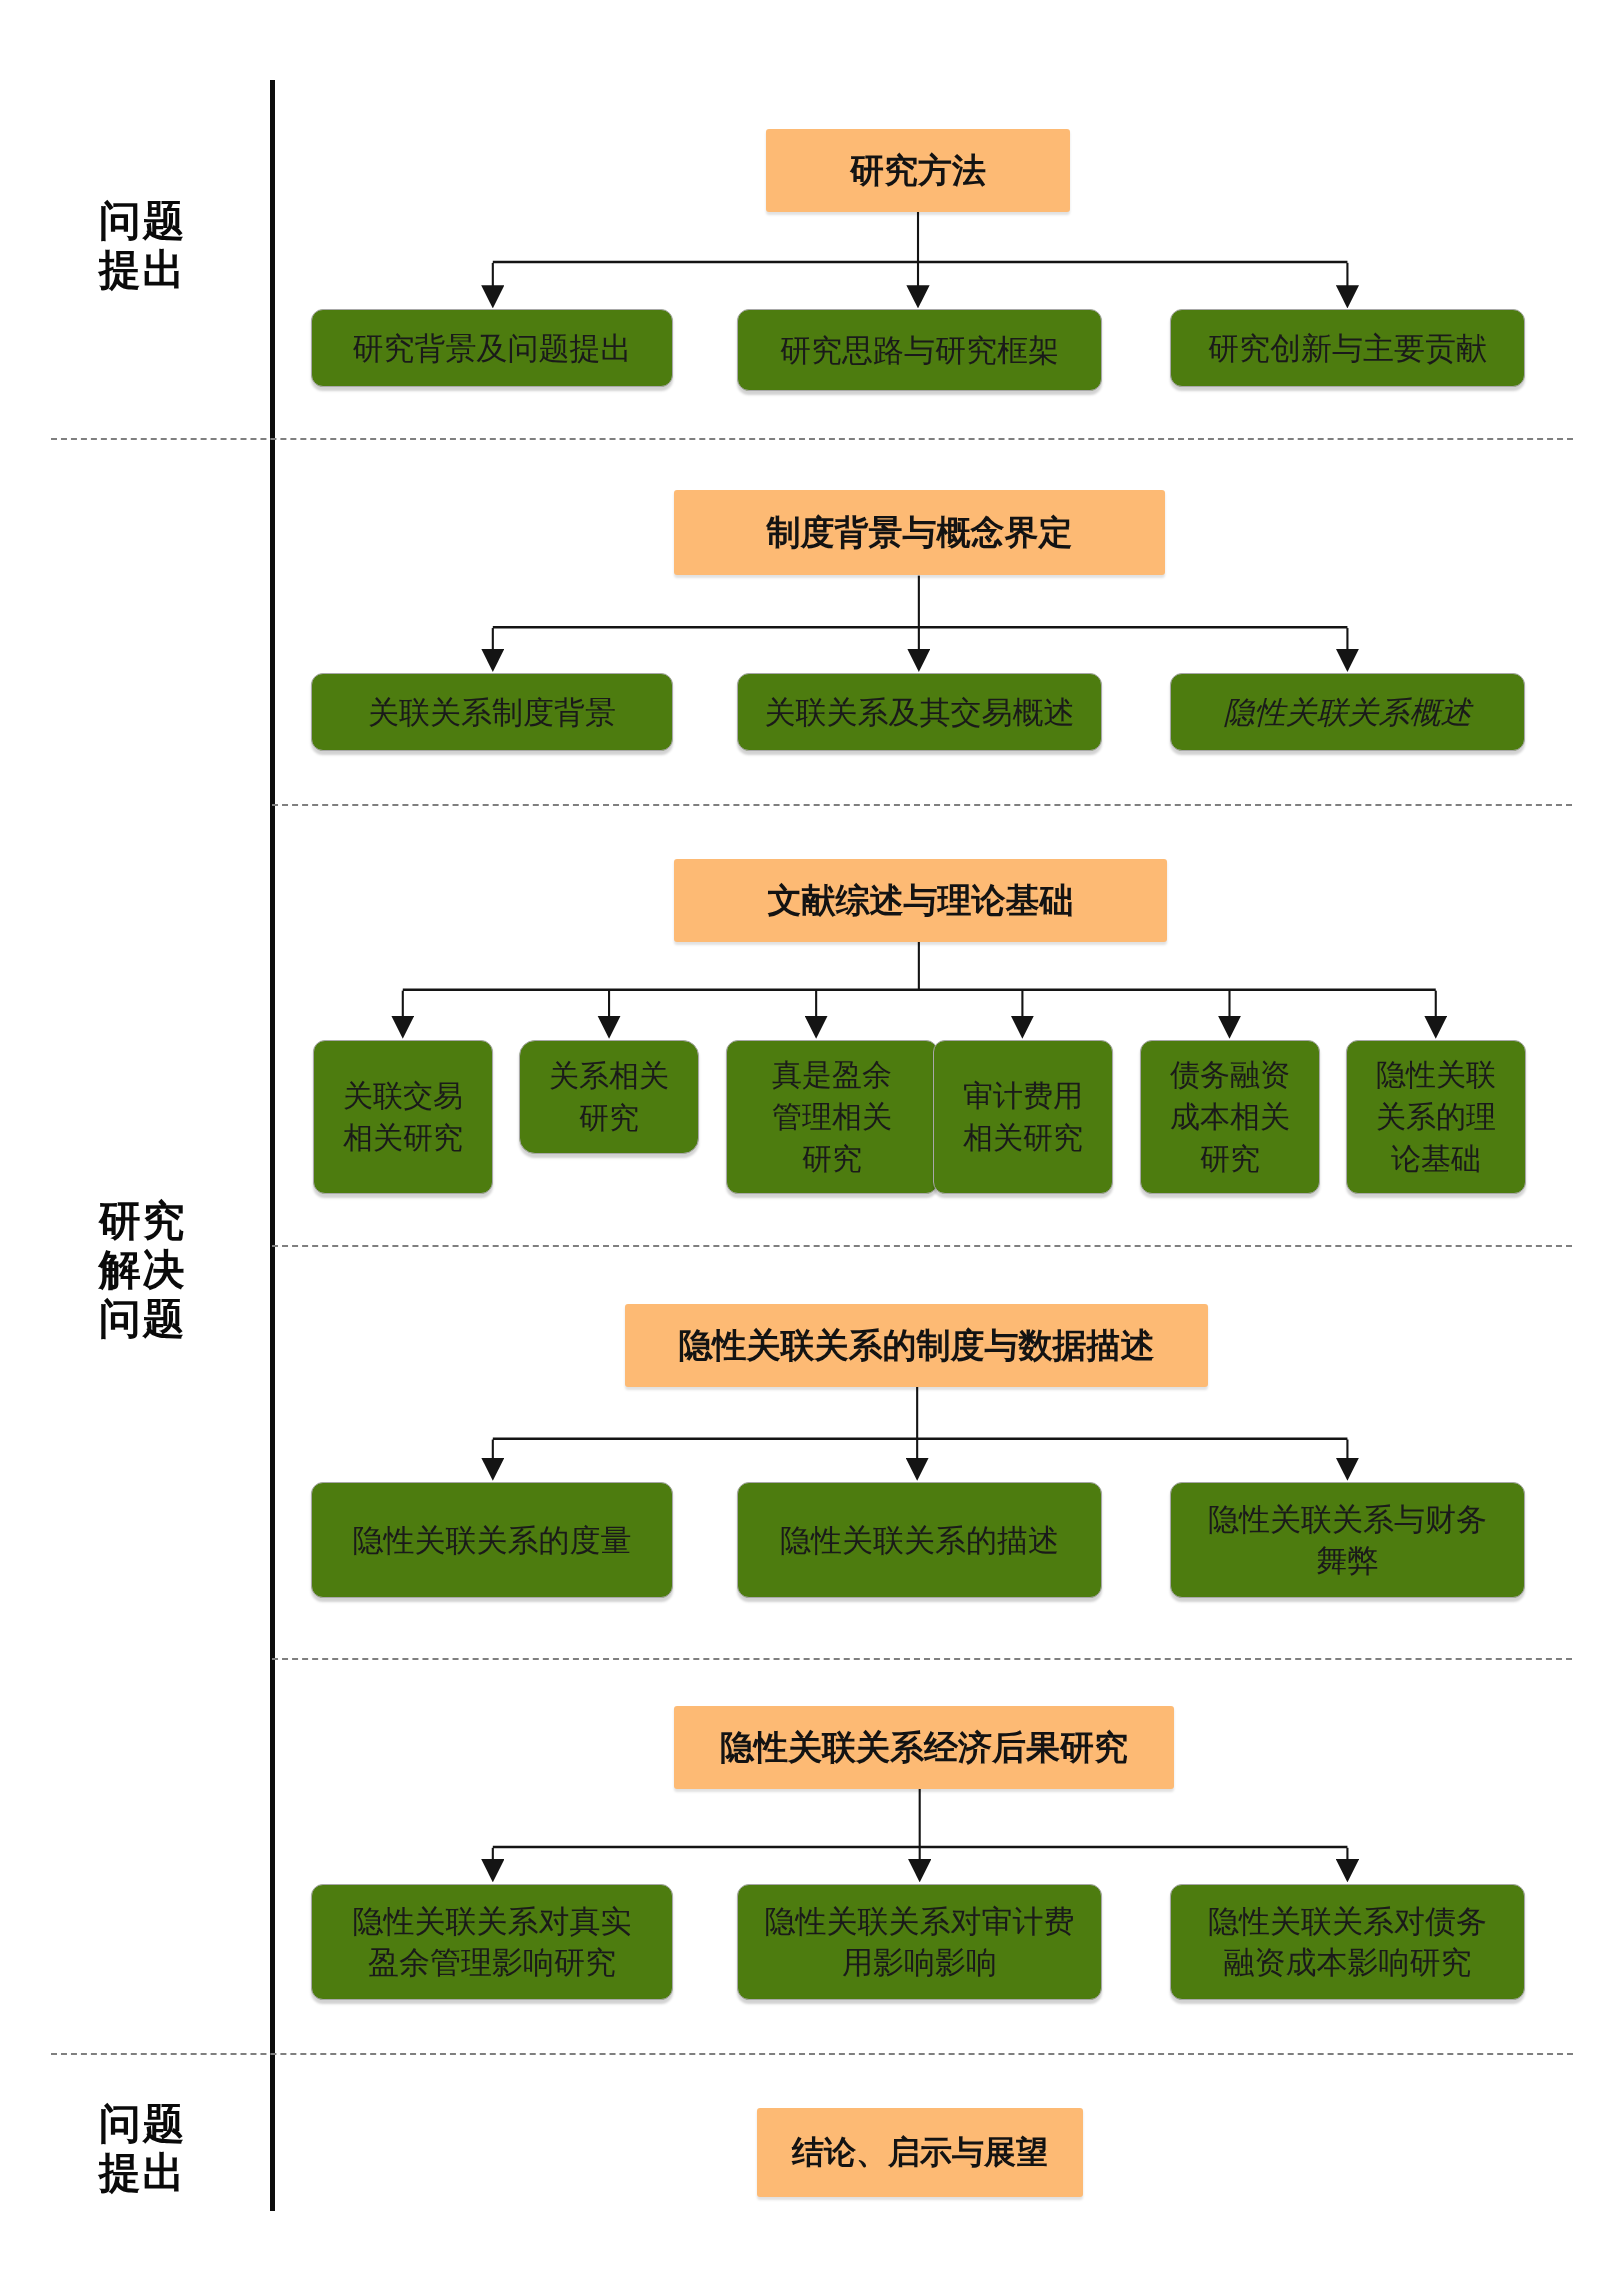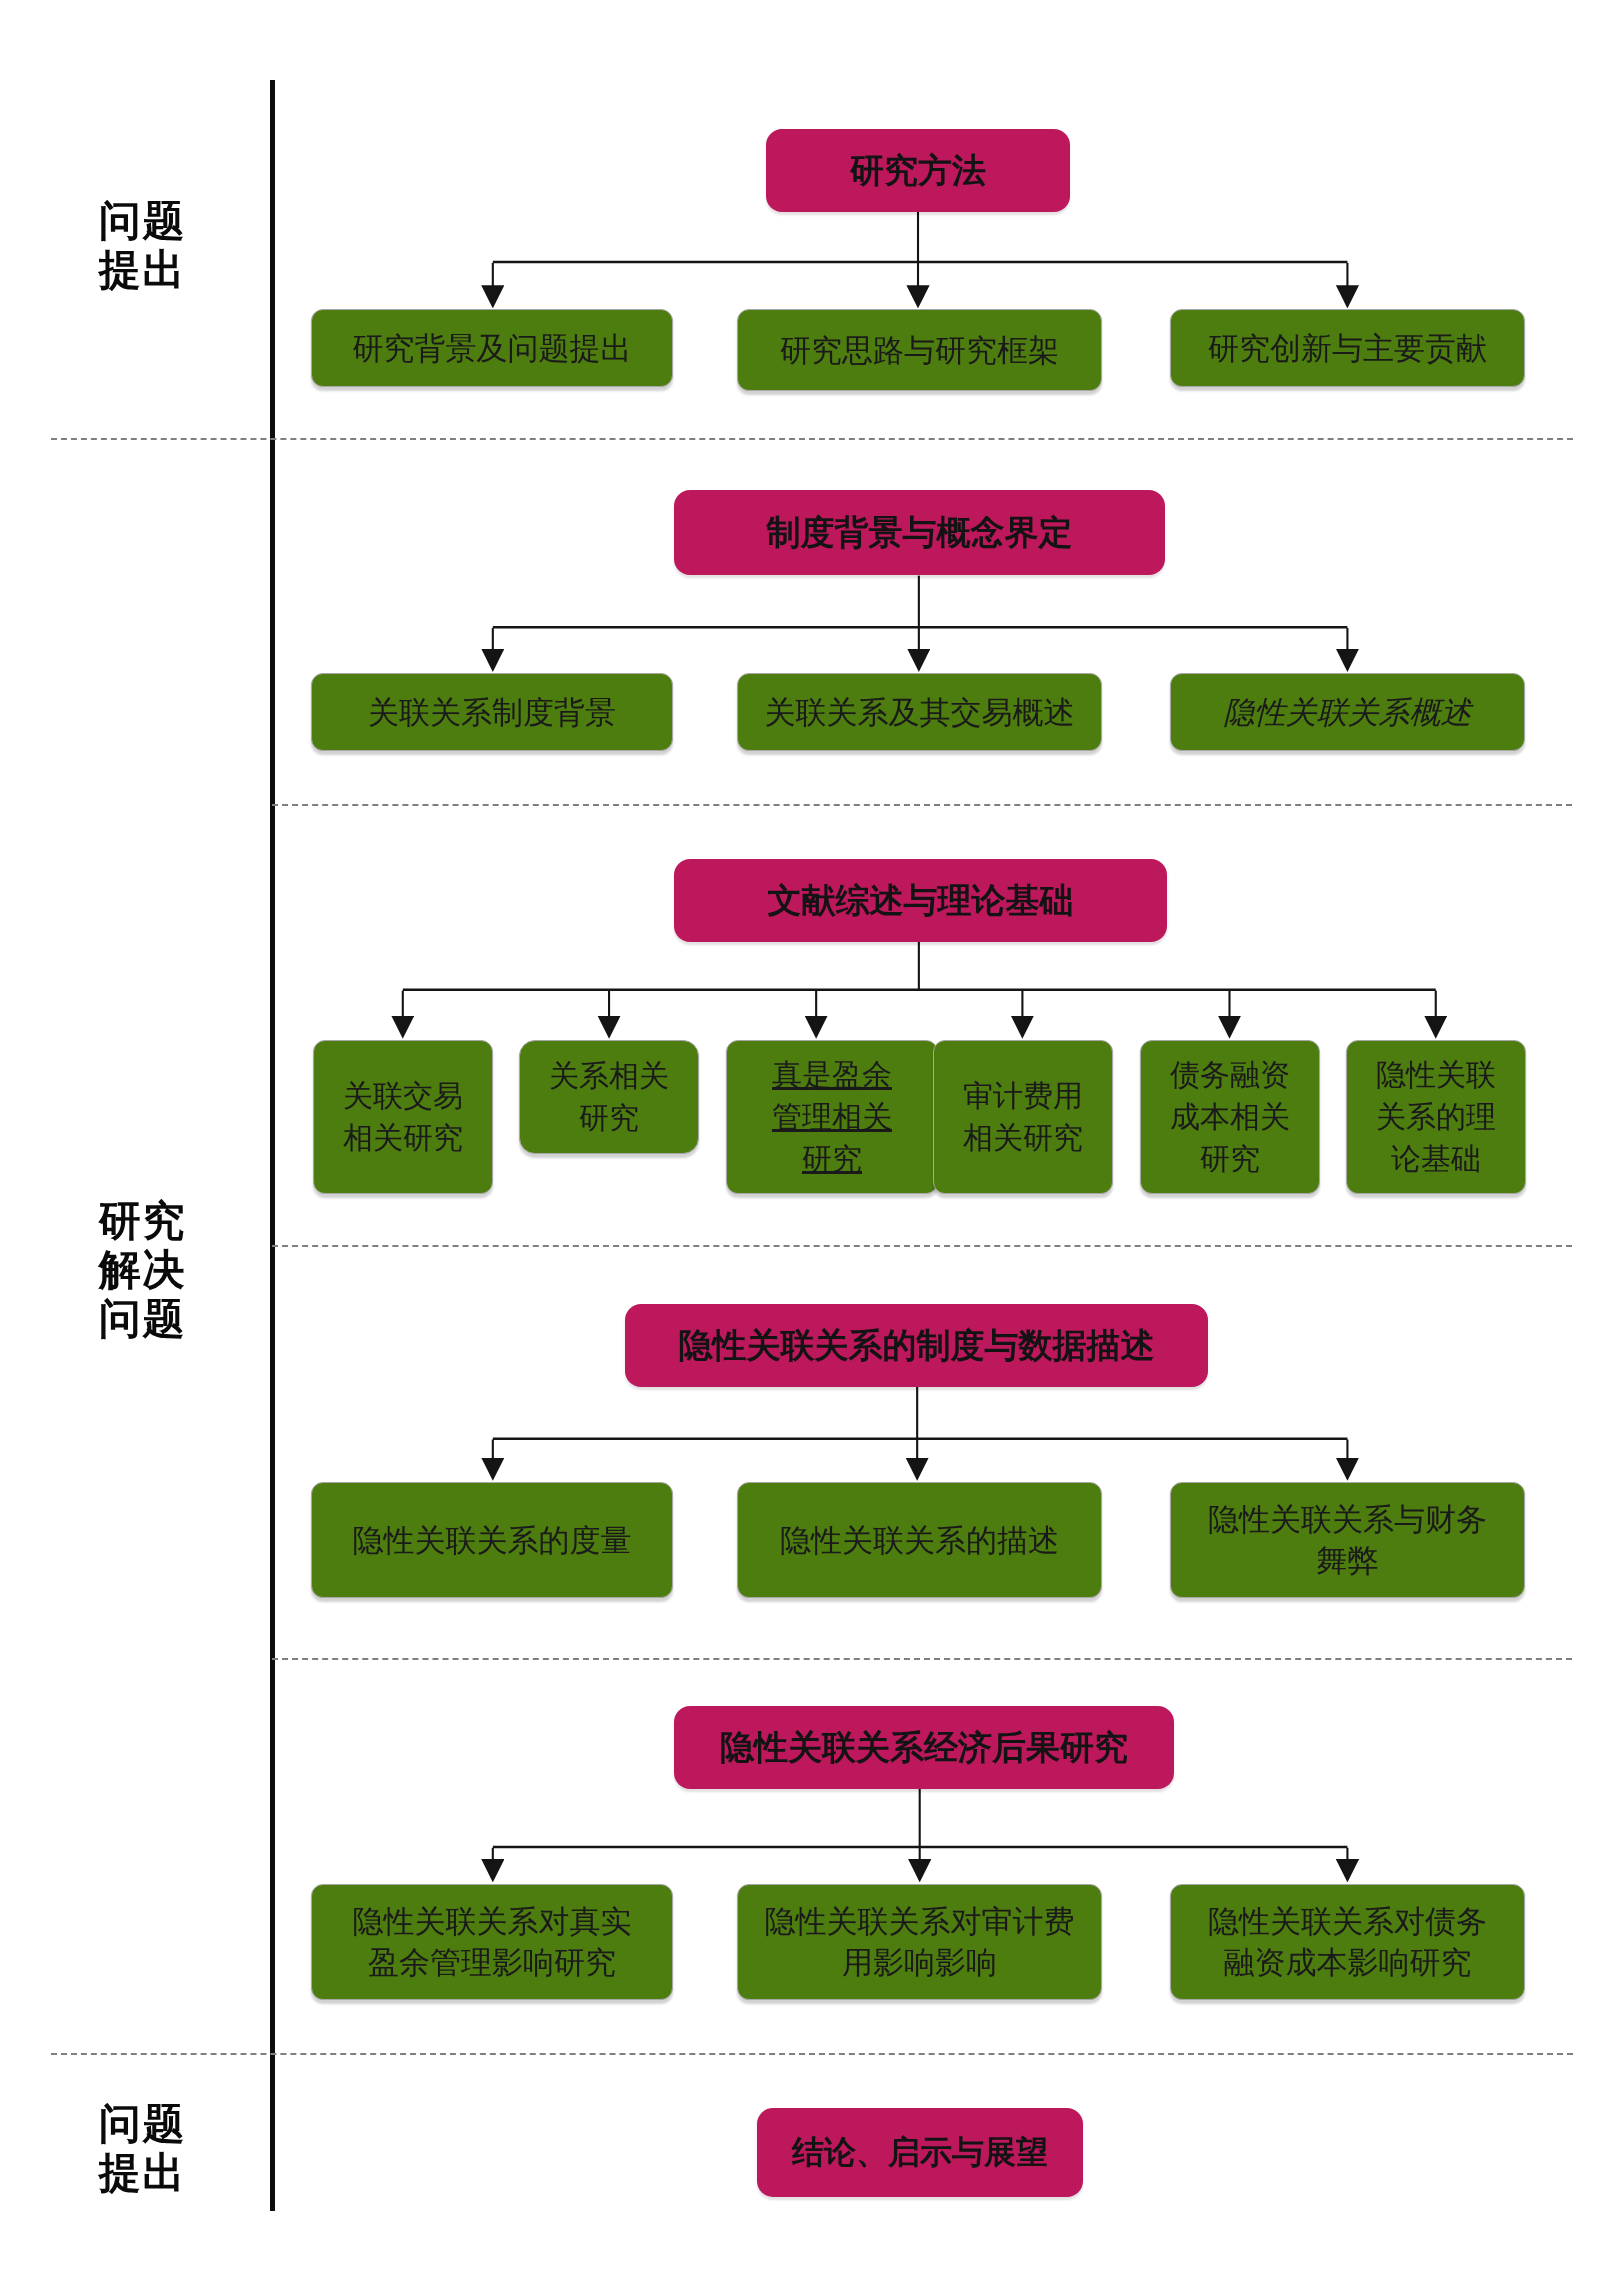--- a/index.html
+++ b/index.html
@@ -13,21 +13,21 @@
   .side-label{
     position:absolute;width:127px;text-align:center;
     font-size:42px;font-weight:700;line-height:49px;color:#0a0a0a;
     white-space:pre-line;letter-spacing:1.7px;
   }
   .node{
     position:absolute;display:flex;align-items:center;justify-content:center;
     text-align:center;box-sizing:border-box;white-space:pre-line;
   }
   .pink{
-    background:#be185d;border-radius:16px;
+    background:#fdba74;border-radius:3px;
     font-size:34px;font-weight:700;color:#131313;
     box-shadow:0 2.5px 2.5px rgba(0,0,0,0.12);
   }
   .gray{
     background:#4d7c0f;border:1.7px solid #A8A8A8;border-radius:12px;
     font-size:31px;font-weight:500;color:#1a1a1a;line-height:41px;
     box-shadow:0 3.4px 2.5px rgba(0,0,0,0.18);
   }
   .gray.small{font-size:30px;line-height:42px;}
   svg.connectors{position:absolute;left:0;top:0;pointer-events:none;}
@@ -100,21 +100,21 @@
   <div class="node pink" style="left:674px;top:490px;width:491px;height:85px;">制度背景与概念界定</div>
   <div class="node gray" style="left:311px;top:673px;width:362px;height:78px;">关联关系制度背景</div>
   <div class="node gray" style="left:737px;top:673px;width:365px;height:78px;">关联关系及其交易概述</div>
   <div class="node gray" style="left:1170px;top:673px;width:355px;height:78px;font-style:italic;">隐性关联关系概述</div>
 
   <div class="node pink" style="left:674px;top:859px;width:493px;height:83px;">文献综述与理论基础</div>
   <div class="node gray small" style="left:313px;top:1040px;width:180px;height:154px;">关联交易
 相关研究</div>
   <div class="node gray small" style="left:519px;top:1040px;width:180px;height:114px;border-radius:16px;">关系相关
 研究</div>
-  <div class="node gray small" style="left:726px;top:1040px;width:212px;height:154px;text-decoration:underline;">真是盈余
+  <div class="node gray small" style="left:726px;top:1040px;width:212px;height:154px;">真是盈余
 管理相关
 研究</div>
   <div class="node gray small" style="left:933px;top:1040px;width:180px;height:154px;">审计费用
 相关研究</div>
   <div class="node gray small" style="left:1140px;top:1040px;width:180px;height:154px;">债务融资
 成本相关
 研究</div>
   <div class="node gray small" style="left:1346px;top:1040px;width:180px;height:154px;">隐性关联
 关系的理
 论基础</div>

